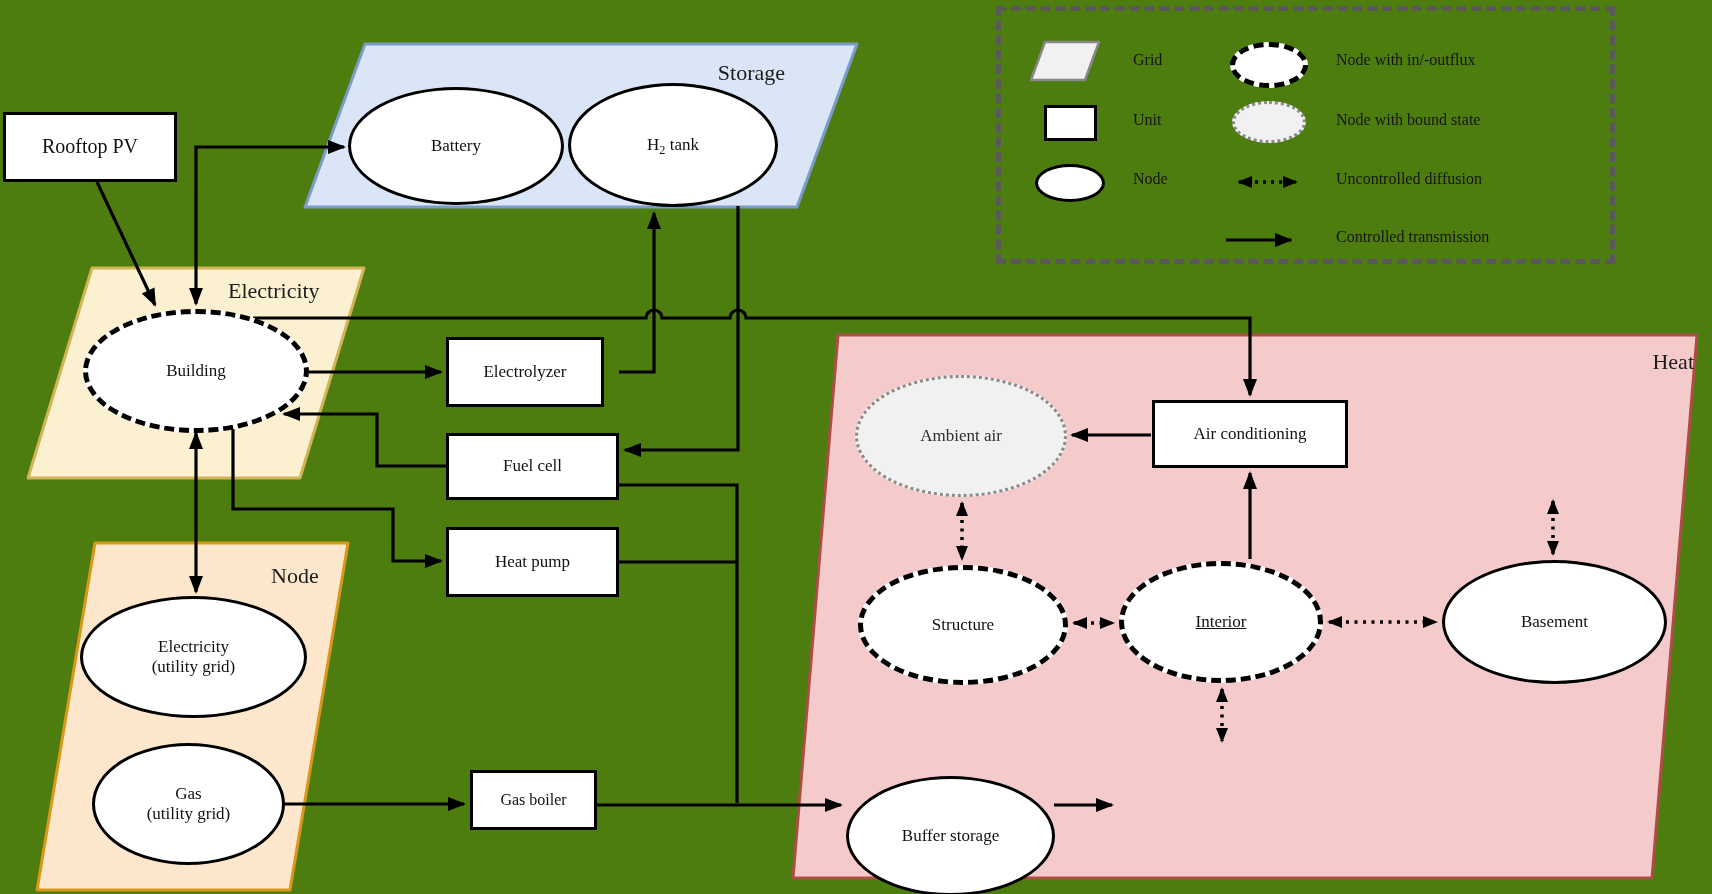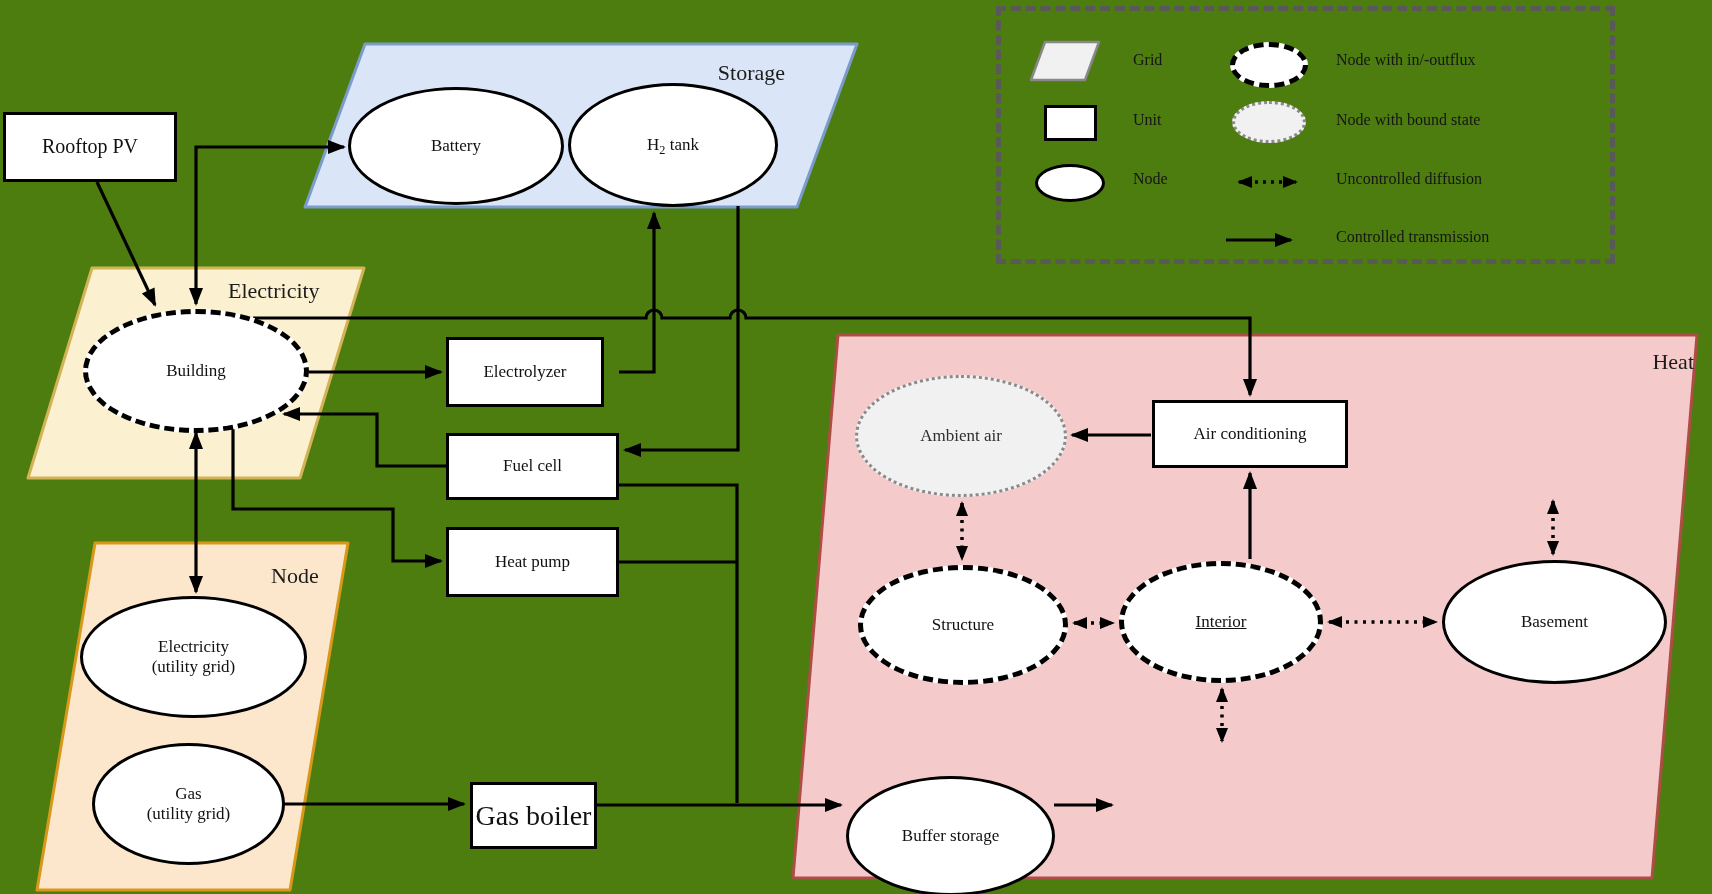--- a/index.html
+++ b/index.html
@@ -92,21 +92,21 @@
   </div>
   <div class="node rect" style="left:446px;top:337px;width:158px;height:70px;">
     <span>Electrolyzer</span>
   </div>
   <div class="node rect" style="left:446px;top:433px;width:173px;height:67px;">
     <span>Fuel cell</span>
   </div>
   <div class="node rect" style="left:446px;top:527px;width:173px;height:70px;">
     <span>Heat pump</span>
   </div>
-  <div class="node rect" style="left:470px;top:770px;width:127px;height:67px;font-size:28px;margin-top:12px;">
+  <div class="node rect" style="left:470px;top:770px;width:127px;height:60px;font-size:16px;">
     <span>Gas boiler</span>
   </div>
   <div class="node rect" style="left:1152px;top:400px;width:196px;height:68px;">
     <span>Air conditioning</span>
   </div>
 
   <div class="node ellipse" style="left:348px;top:87px;width:216px;height:118px;">
     <span>Battery</span>
   </div>
   <div class="node ellipse" style="left:568px;top:83px;width:210px;height:124px;">

